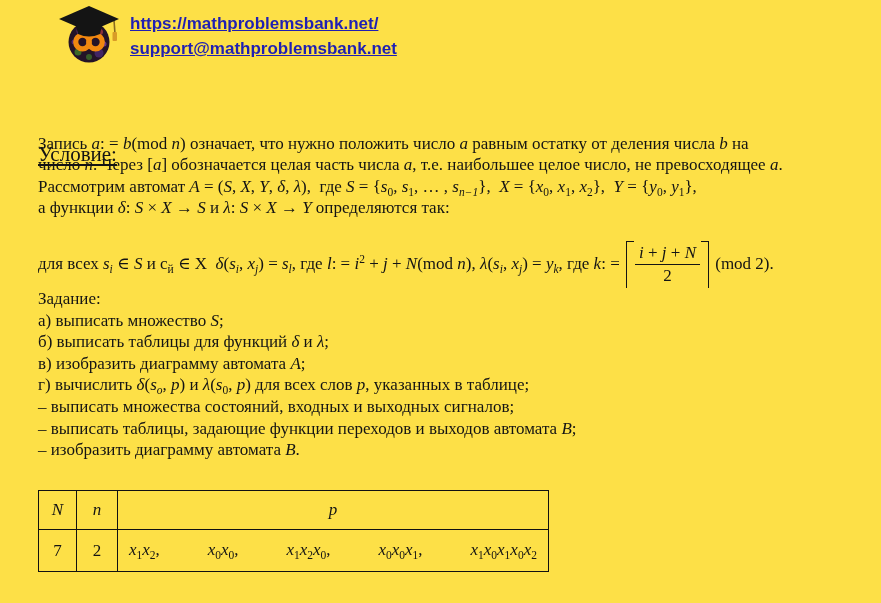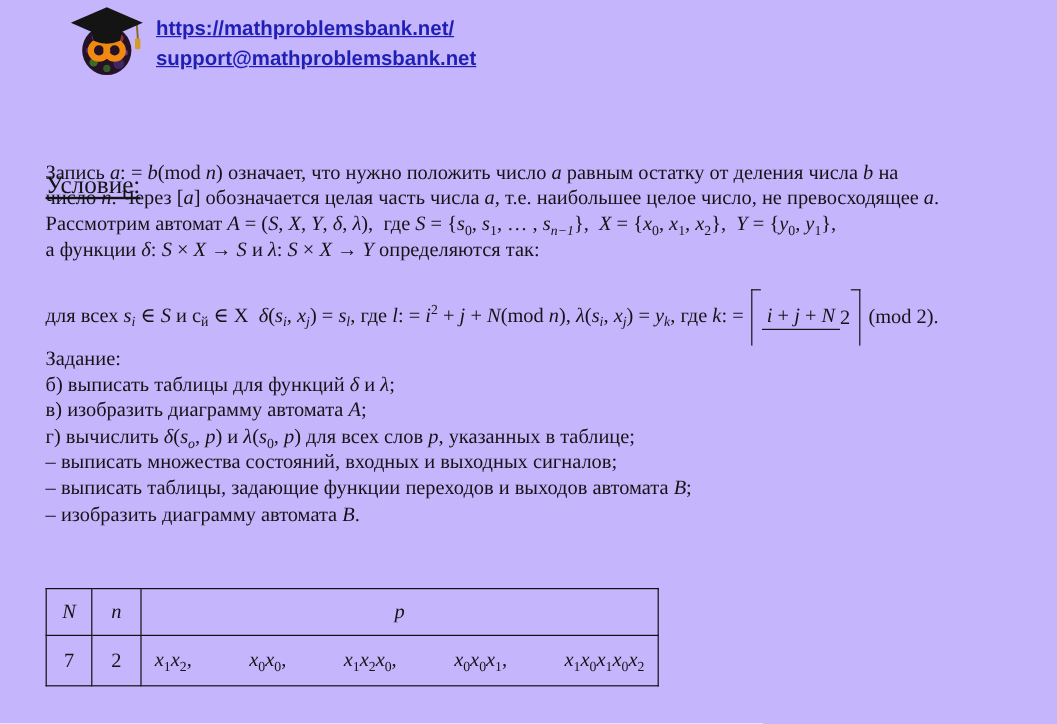--- a/index.html
+++ b/index.html
@@ -1,16 +1,16 @@
 <!DOCTYPE html>
 <html><head>
 <meta charset="utf-8">
 <style>
   html,body{margin:0;padding:0;background:#ffffff;}
-  .page{position:relative;width:881px;height:603px;background:#c4b5fd;overflow:hidden;
+  .page{position:relative;width:881px;height:603px;background:#fde047;overflow:hidden;
         font-family:"Liberation Serif","DejaVu Serif",serif;color:#141414;}
 
   
   .logo{position:absolute;left:55px;top:4px;width:70px;height:60px;}
   .links{position:absolute;left:130px;top:11px;}
   .links a{display:block;color:#1f1fb4;font-family:"Liberation Sans",sans-serif;
            font-weight:600;font-size:17px;line-height:25px;text-decoration:underline;}
 
   
   .cond-title{position:absolute;left:38px;top:95px;font-size:21px;
@@ -21,21 +21,21 @@
   .p-tasks{top:288px;}
   .p-tasks .line{height:21.6px;line-height:21.6px;}
 
   .var{font-style:italic;}
   .sub{font-size:11.5px;vertical-align:-4px;}
   .sup{font-size:11.5px;vertical-align:6px;}
 
   
   .formula{position:absolute;left:38px;top:238px;height:52px;display:flex;
            align-items:center;font-size:17px;white-space:pre;}
-  .frac{display:inline-flex;flex-direction:row;align-items:center;line-height:1.15;margin:0 1px;}
+  .frac{display:inline-flex;flex-direction:column;align-items:center;line-height:1.15;margin:0 1px;}
   .frac .num{border-bottom:1.4px solid #141414;padding:0 4px 1px 4px;white-space:pre;}
   .frac .den{padding-top:1px;white-space:pre;}
   .lceil,.rceil{display:inline-block;height:46px;width:7px;}
   .lceil{border-left:1.6px solid #141414;border-top:1.6px solid #141414;margin-left:2px;}
   .rceil{border-right:1.6px solid #141414;border-top:1.6px solid #141414;margin-right:2px;}
 
   
   table.params{position:absolute;left:38px;top:490px;border-collapse:collapse;
                table-layout:fixed;width:510px;font-size:17px;}
   table.params td{border:1.5px solid #111;vertical-align:middle;text-align:center;padding:0;}
@@ -86,20 +86,21 @@
     <span class="frac">
       <span class="num"><span class="var">i</span><span> + </span><span class="var">j</span><span> + </span><span class="var">N</span></span>
       <span class="den"><span>2</span></span>
     </span>
     <span class="rceil"></span>
     <span><span> (mod 2).</span></span>
   </div>
 
   <div class="para p-tasks">
       <div class="line"><span>Задание:</span></div>
+      <div class="line"><span>а) выписать множество </span><span class="var">S</span><span>;</span></div>
       <div class="line"><span>б) выписать таблицы для функций </span><span class="var">δ</span><span> и </span><span class="var">λ</span><span>;</span></div>
       <div class="line"><span>в) изобразить диаграмму автомата </span><span class="var">A</span><span>;</span></div>
       <div class="line"><span>г) вычислить </span><span class="var">δ</span><span>(</span><span class="var">s</span><span class="var sub">o</span><span>, </span><span class="var">p</span><span>) и </span><span class="var">λ</span><span>(</span><span class="var">s</span><span class="sub">0</span><span>, </span><span class="var">p</span><span>) для всех слов </span><span class="var">p</span><span>, указанных в таблице;</span></div>
       <div class="line"><span>– выписать множества состояний, входных и выходных сигналов;</span></div>
       <div class="line"><span>– выписать таблицы, задающие функции переходов и выходов автомата </span><span class="var">B</span><span>;</span></div>
       <div class="line"><span>– изобразить диаграмму автомата </span><span class="var">B</span><span>.</span></div>
     </div>
 
   <table class="params">
     <colgroup>

